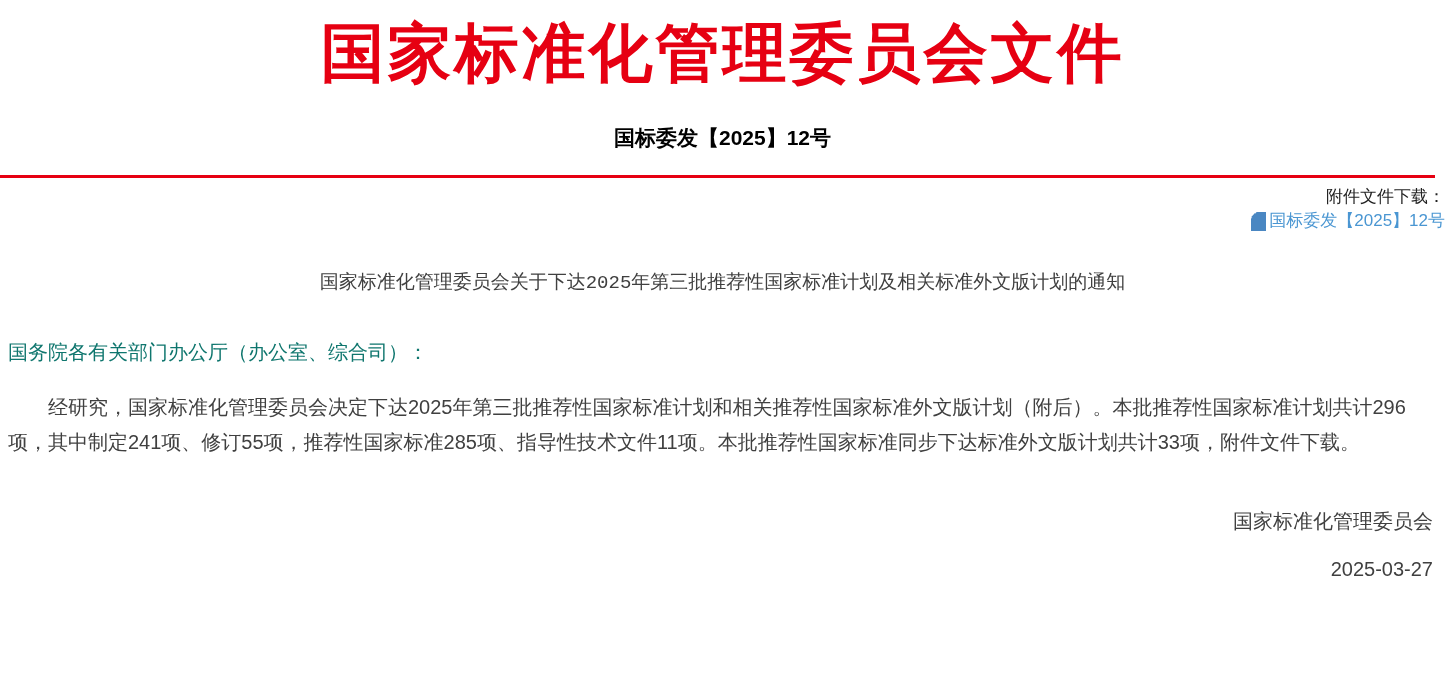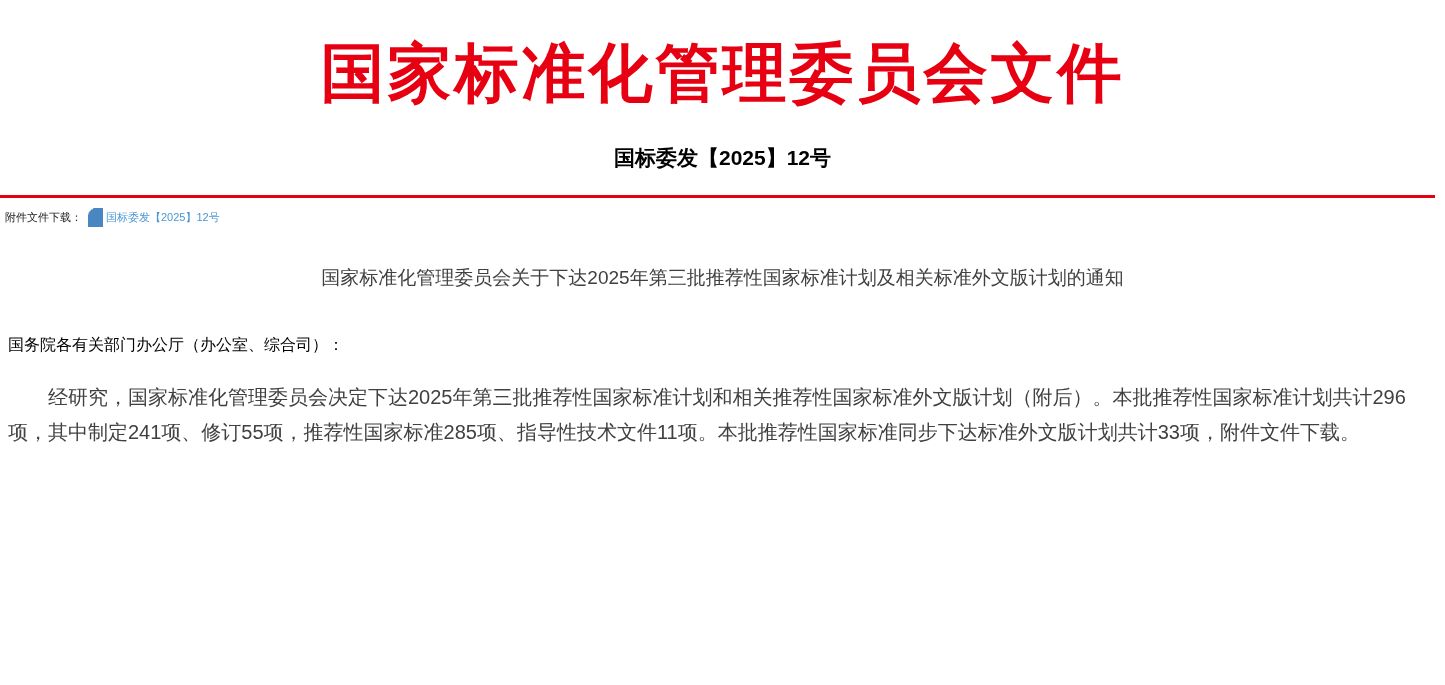--- a/index.html
+++ b/index.html
@@ -7,21 +7,21 @@
     padding: 0;
     background: #ffffff;
     width: 1445px;
     height: 685px;
     overflow: hidden;
     font-family: "Liberation Sans", "DejaVu Sans", sans-serif;
   }
   .page {
     width: 1445px;
     height: 685px;
-    padding-top: 40px;
+    padding-top: 20px;
     box-sizing: border-box;
   }
   .agency-title {
     margin: 0;
     text-align: center;
     font-family: "Liberation Serif", "DejaVu Serif", serif;
     font-weight: bold;
     font-size: 64px;
     line-height: 1.05;
     color: #e60012;
@@ -37,23 +37,24 @@
   }
   .red-divider {
     margin: 25px 10px 0 0;
     height: 3px;
     background: #e60012;
   }
   .attachment-row {
     padding: 7px 0 0 5px;
     display: flex;
     align-items: flex-end;
-    font-size: 11px;
+    font-size: 17px;
     color: #222222;
     line-height: 24px;
+    flex-direction: column;
   }
   .attach-label {
     color: #222222;
   }
   .attach-link {
     display: inline-flex;
     align-items: center;
     gap: 3px;
     margin-left: 6px;
     color: #4a96d2;
@@ -63,26 +64,27 @@
   .attach-link .file-icon {
     display: inline-block;
     width: 15px;
     height: 19px;
   }
   .notice-title {
     margin-top: 36px;
     text-align: center;
     font-size: 19px;
     color: #404040;
+    font-family: Liberation Mono, monospace;
   }
   .salutation {
     margin-top: 44px;
     padding-left: 8px;
-    font-size: 16px;
-    color: #000000;
+    font-size: 20px;
+    color: #0f766e;
   }
   .body-para {
     margin: 24px 10px 0 8px;
     font-size: 20px;
     line-height: 35px;
     color: #404040;
     text-indent: 2em;
   }
   .signature {
     margin-top: 48px;
@@ -121,15 +123,17 @@
     </a>
   </div>
 
   <div class="notice-title">国家标准化管理委员会关于下达2025年第三批推荐性国家标准计划及相关标准外文版计划的通知</div>
 
   <div class="salutation">国务院各有关部门办公厅（办公室、综合司）：</div>
 
   <p class="body-para">经研究，国家标准化管理委员会决定下达2025年第三批推荐性国家标准计划和相关推荐性国家标准外文版计划（附后）。本批推荐性国家标准计划共计296项，其中制定241项、修订55项，推荐性国家标准285项、指导性技术文件11项。本批推荐性国家标准同步下达标准外文版计划共计33项，附件文件下载。</p>
 
 
+  <div class="signature">国家标准化管理委员会</div>
 
+  <div class="date">2025-03-27</div>
 
 </div>
 
 </body></html>

